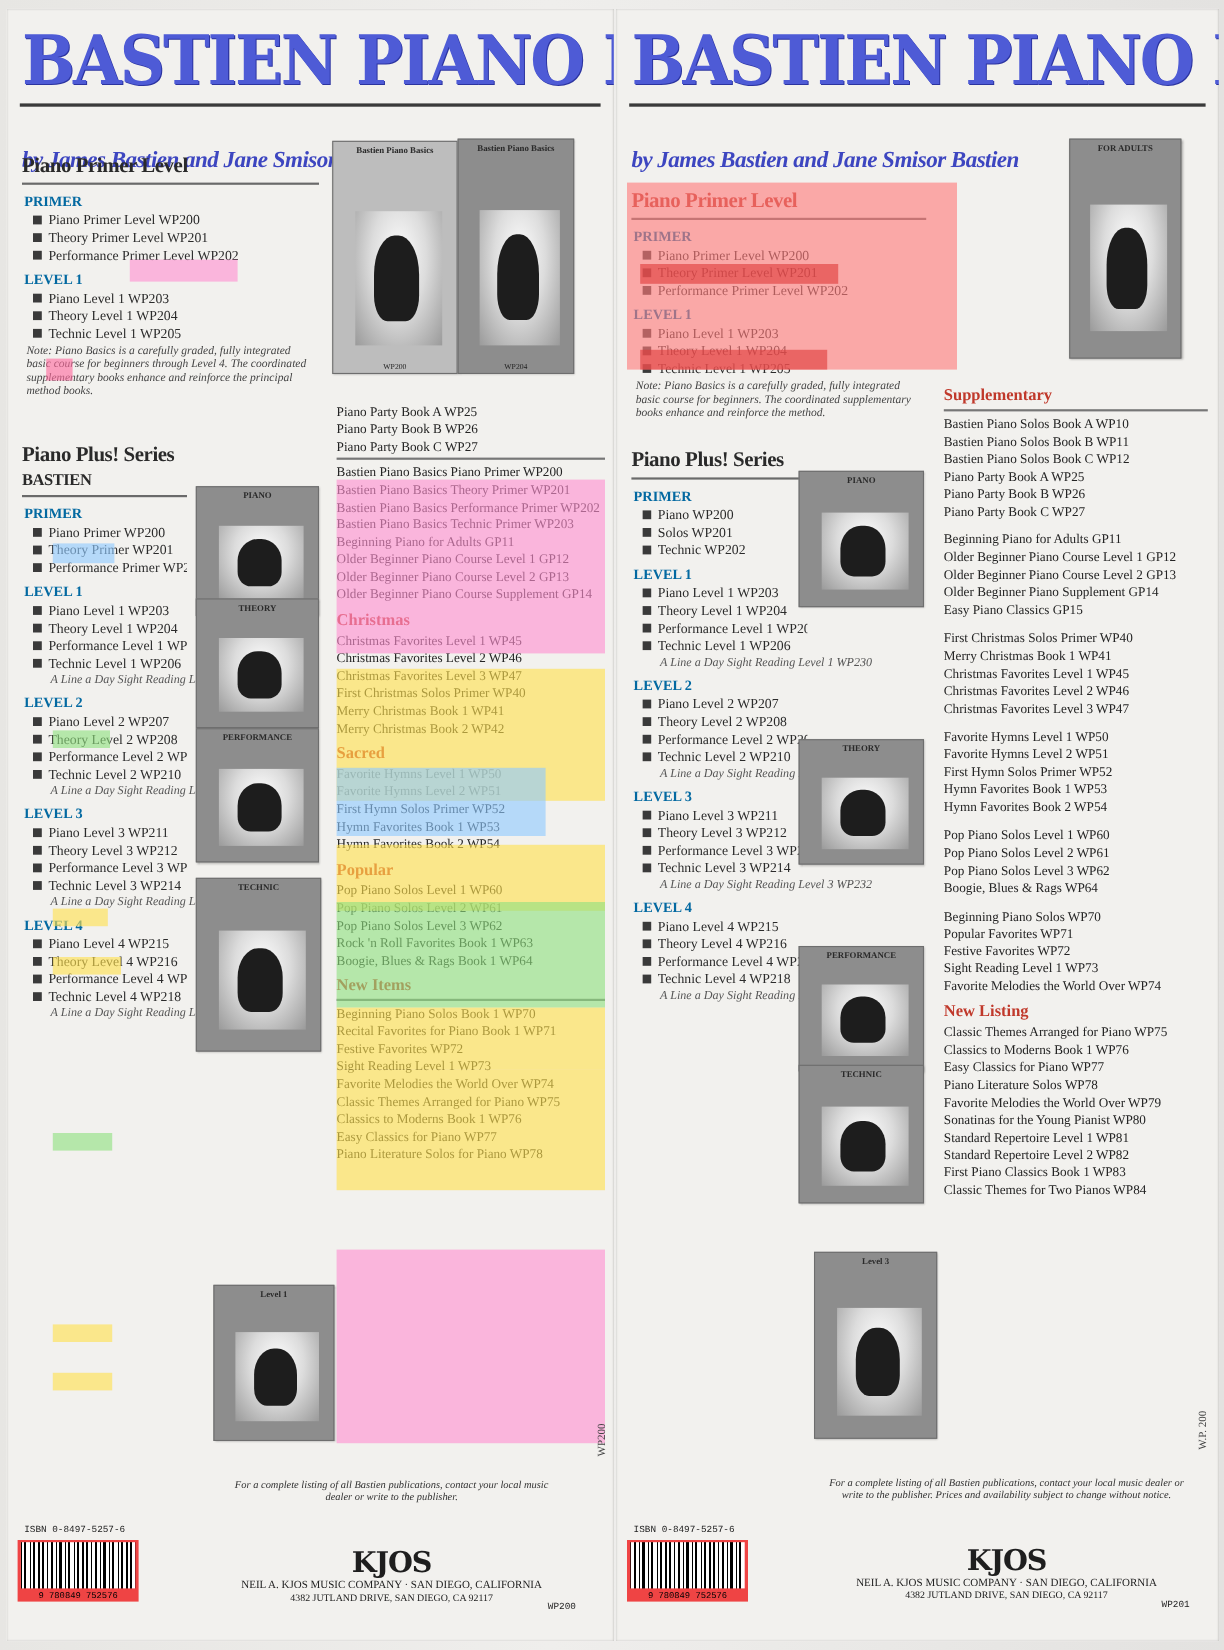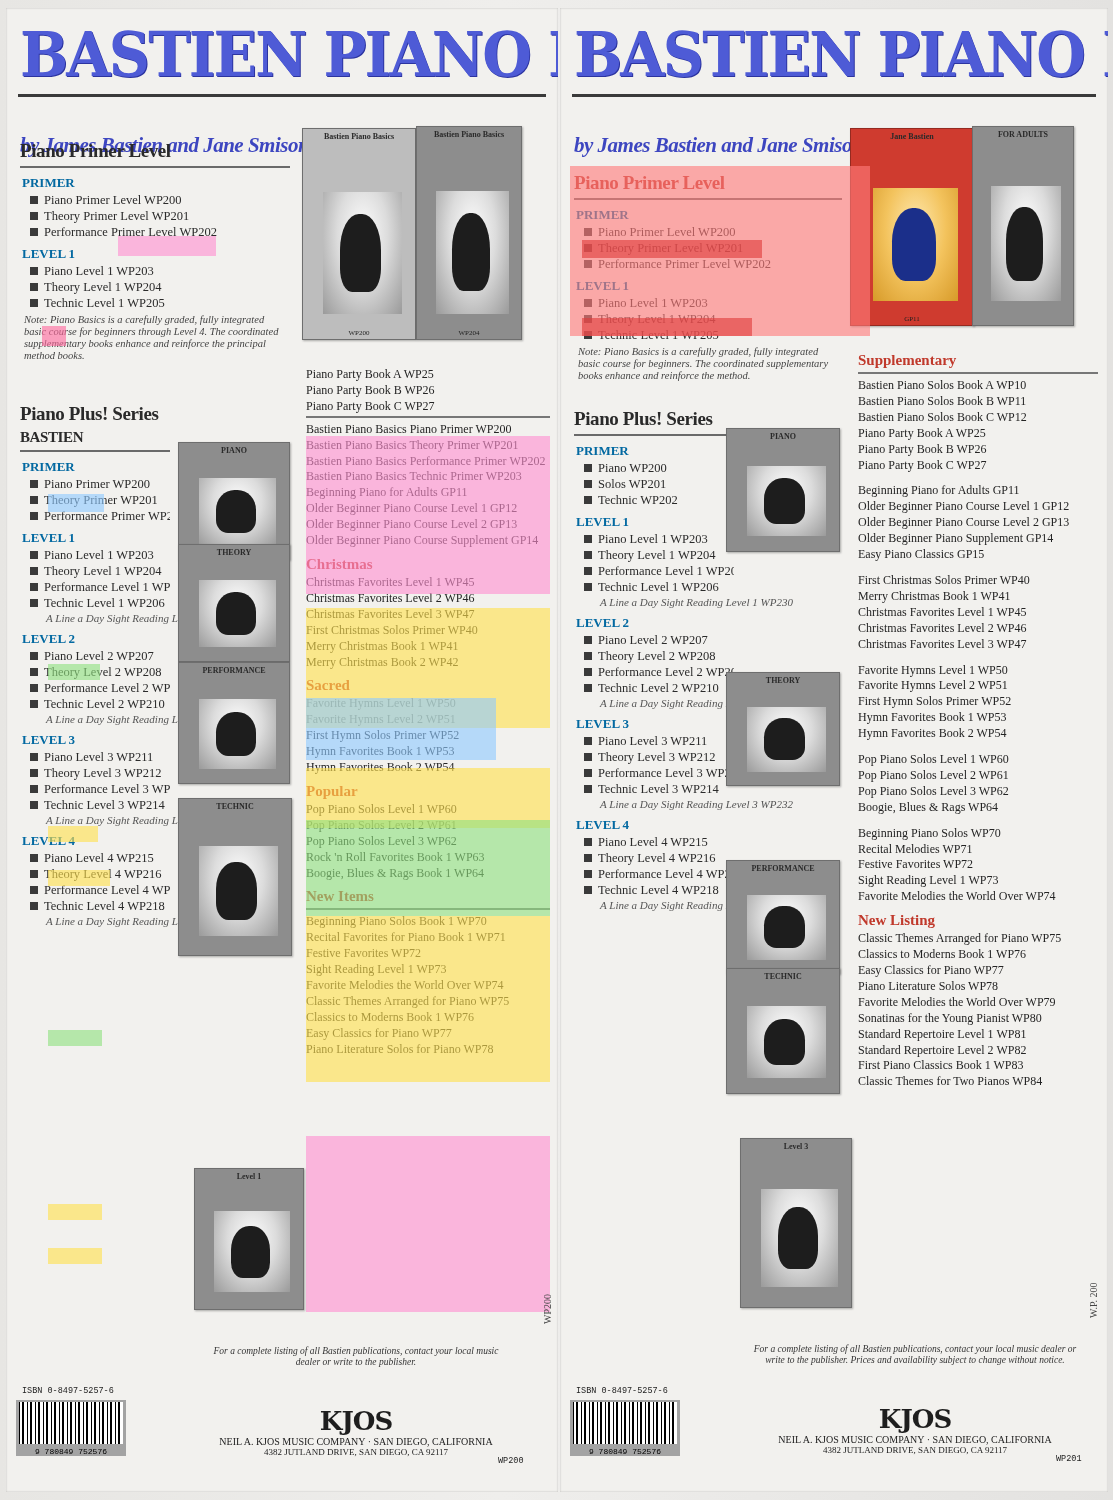--- a/index.html
+++ b/index.html
@@ -104,21 +104,21 @@
     font-size:7px;color:#1f1f1f;
   }
   .cover.red{background:#cf3b2f;border-color:#952a20;}
   .cover.red .fig{background:radial-gradient(ellipse at 50% 35%, #ffe9b0 0%, #f3c35d 50%, #d79a29 100%);}
   .cover.red .fig:after{background:#1b2f8a;}
 
   
   .foot-note{
     position:absolute;font-size:9.5px;color:#333;font-style:italic;text-align:center;line-height:1.2;
   }
-  .barcode{position:absolute;width:110px;height:56px;background:#a3a3a3;}
+  .barcode{position:absolute;width:110px;height:56px;background:#ef4444;}
   .barcode .bars{position:absolute;left:3px;right:3px;top:2px;bottom:12px;
     background:repeating-linear-gradient(90deg,#000 0 1px,#fff 1px 3px,#000 3px 5px,#fff 5px 8px);}
   .barcode .num{position:absolute;left:0;right:0;bottom:0;text-align:center;font-size:8px;font-family:"Liberation Mono",monospace;}
   .isbn{position:absolute;font-size:8.5px;font-family:"Liberation Mono",monospace;color:#222;}
   .logo{position:absolute;text-align:center;}
   .logo .lg{font-family:"DejaVu Serif",serif;font-weight:bold;font-size:26px;color:#1e1e1e;letter-spacing:-1px;}
   .logo .l1{font-size:10px;color:#222;white-space:nowrap;text-align:center;}
   .logo .l2{font-size:9px;color:#222;white-space:nowrap;}
   .side-cat{position:absolute;font-size:10px;color:#444;writing-mode:vertical-rl;transform:rotate(180deg);}
 </style>
@@ -318,25 +318,20 @@
       <div class="item">Piano Primer Level WP200</div>
       <div class="item">Theory Primer Level WP201</div>
       <div class="item">Performance Primer Level WP202</div>
       <div class="lvl">LEVEL 1</div>
       <div class="item">Piano Level 1 WP203</div>
       <div class="item">Theory Level 1 WP204</div>
       <div class="item">Technic Level 1 WP205</div>
       <div class="note">Note: Piano Basics is a carefully graded, fully integrated basic course for beginners. The coordinated supplementary books enhance and reinforce the method.</div>
     </div>
 
-    <div class="cover red" style="left:290px;top:120px;width:122px;height:196px;">
-      <div class="ct">Jane Bastien</div>
-      <div class="fig"></div>
-      <div class="cb">GP11</div>
-    </div>
     <div class="cover" style="left:412px;top:118px;width:100px;height:198px;">
       <div class="ct">FOR ADULTS</div>
       <div class="fig"></div>
     </div>
 
     <div class="col" style="left:14px;top:400px;width:160px;">
       <div class="sec-title">Piano Plus! Series</div>
       <div class="sec-rule"></div>
 
       <div class="lvl">PRIMER</div>
@@ -427,21 +422,21 @@
       <p>Hymn Favorites Book 2 WP54</p>
 
       <p style="height:8px;"></p>
       <p>Pop Piano Solos Level 1 WP60</p>
       <p>Pop Piano Solos Level 2 WP61</p>
       <p>Pop Piano Solos Level 3 WP62</p>
       <p>Boogie, Blues &amp; Rags WP64</p>
 
       <p style="height:8px;"></p>
       <p>Beginning Piano Solos WP70</p>
-      <p>Recital Melodies WP71</p>
+      <p>Popular Favorites WP71</p>
       <p>Festive Favorites WP72</p>
       <p>Sight Reading Level 1 WP73</p>
       <p>Favorite Melodies the World Over WP74</p>
 
       <div class="h">New Listing</div>
       <p>Classic Themes Arranged for Piano WP75</p>
       <p>Classics to Moderns Book 1 WP76</p>
       <p>Easy Classics for Piano WP77</p>
       <p>Piano Literature Solos WP78</p>
       <p>Favorite Melodies the World Over WP79</p>

